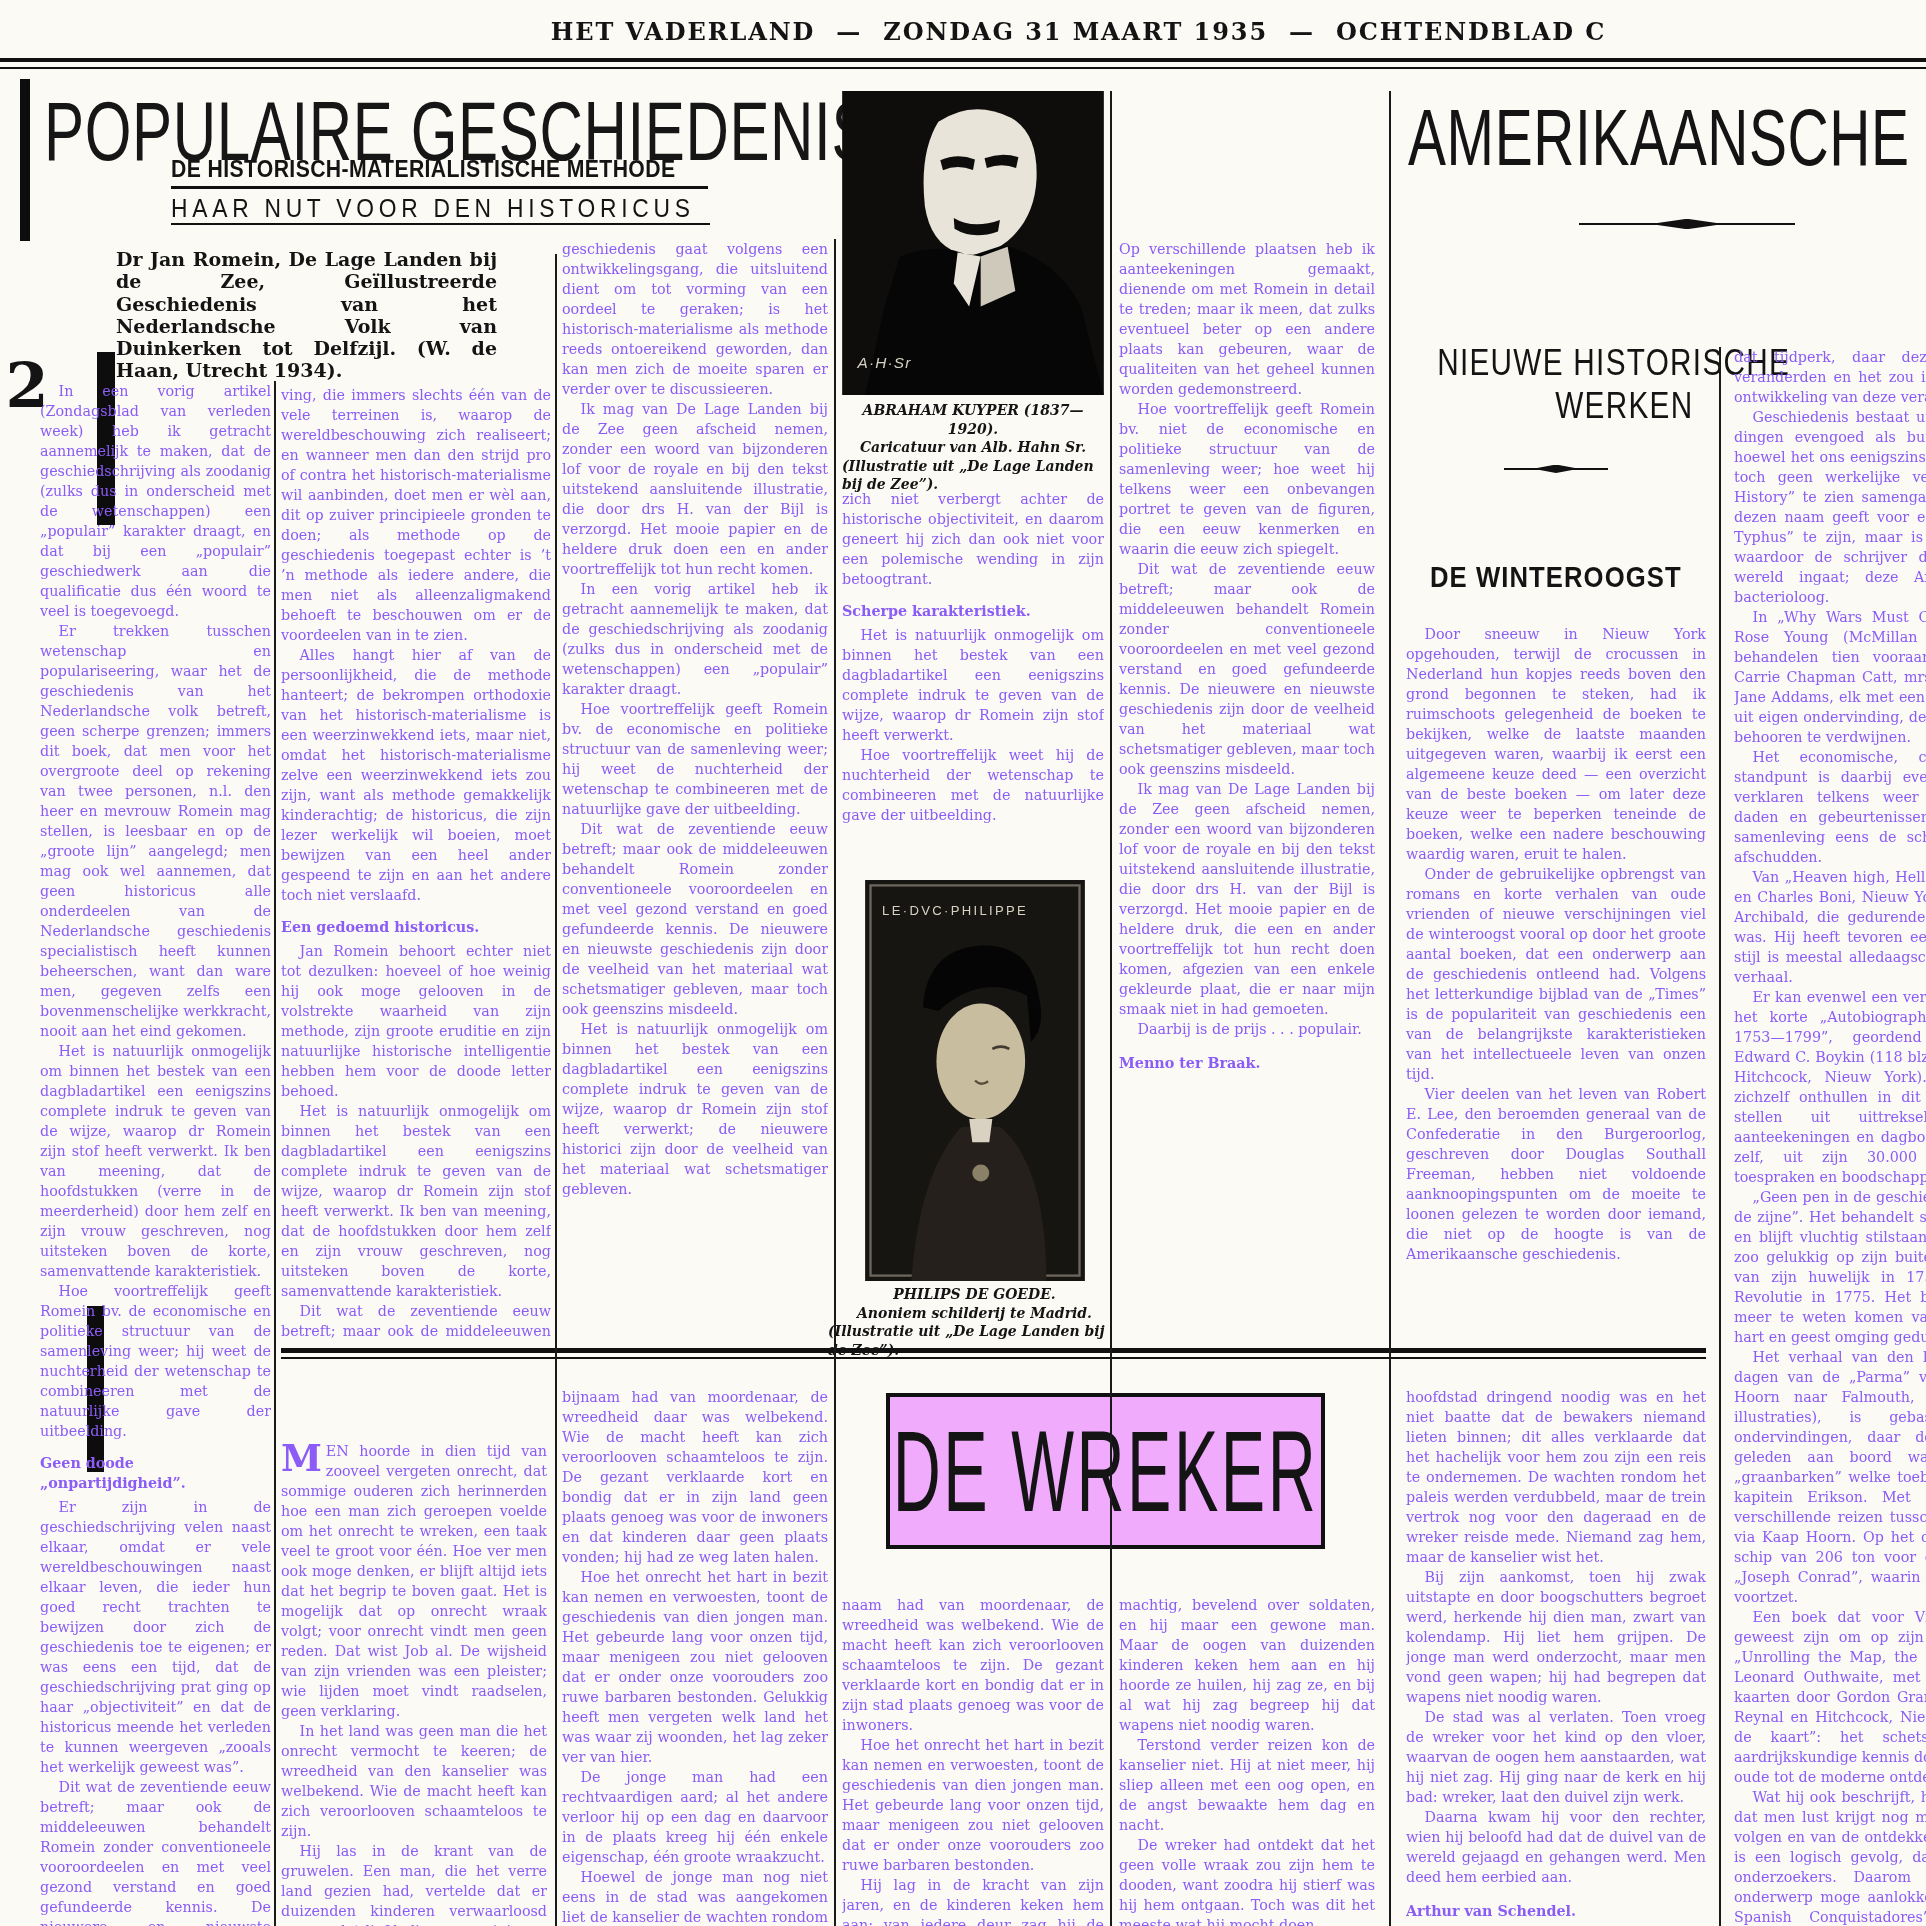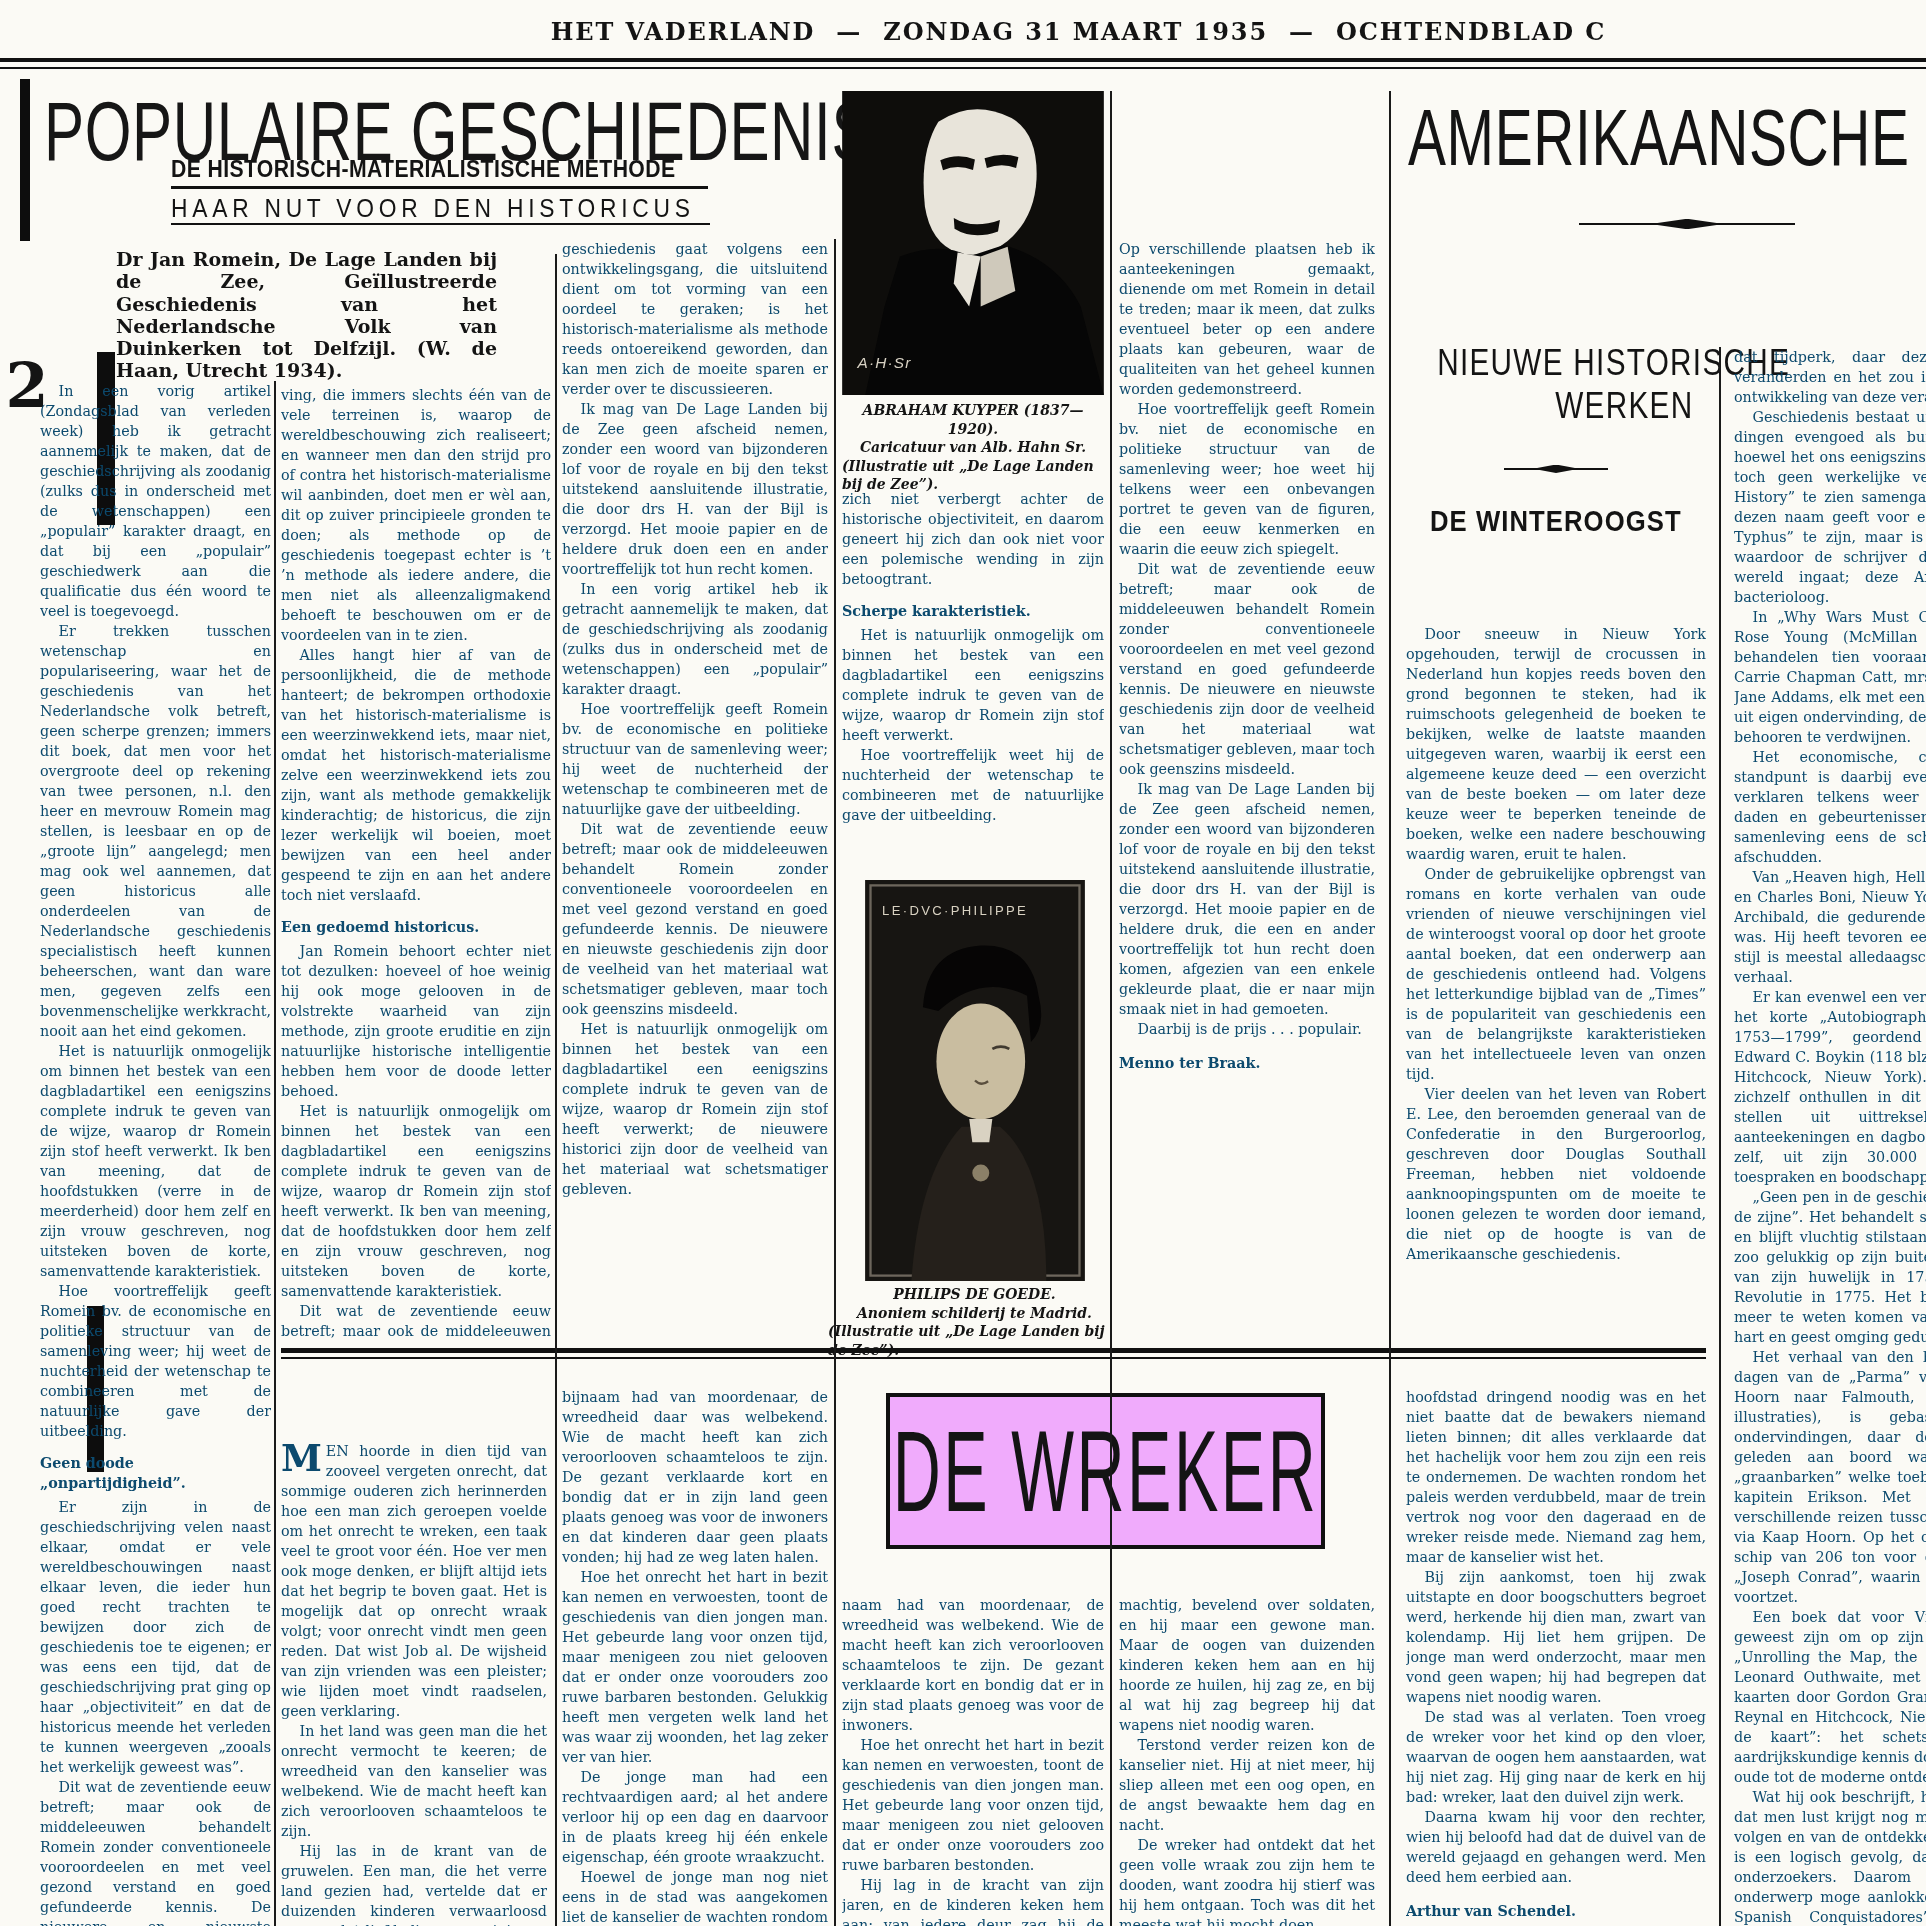--- a/index.html
+++ b/index.html
@@ -21,21 +21,21 @@
   .nieuwe .h-compress{transform:scale(0.85,1.05);transform-origin:center top;}
   .winter{position:absolute;text-align:center;font-family:"Liberation Sans",sans-serif;font-weight:700;font-size:28.5px;letter-spacing:1.2px;}
   .winter .h-compress{transform:scale(0.9,1.05);transform-origin:center top;}
   .wreker-box{position:absolute;border:4.6px solid #101010;display:flex;align-items:center;justify-content:center;background:#f0abfc;}
   .wreker-h{font-family:"Liberation Sans",sans-serif;font-size:104px;font-weight:400;letter-spacing:3.9px;
     display:inline-block;transform:scale(0.64,1.1);transform-origin:center center;white-space:nowrap;}
   
   .byline{position:absolute;font-family:"DejaVu Serif",serif;font-weight:bold;font-size:19px;line-height:22.3px;text-align:justify;}
   
   .col{position:absolute;font-family:"DejaVu Serif",serif;font-size:14.3px;line-height:20px;
-    text-align:justify;overflow:hidden;color:#0c4a6e;}
+    text-align:justify;overflow:hidden;color:#8b5cf6;}
   .col p{margin:0;text-indent:18.5px;}
   .col p.cont{text-indent:0;}
   .col p.lede{text-indent:0;}
   .col p.lede::first-letter{font-size:37px;line-height:30px;float:left;padding:1.5px 3.9px 0 0;font-weight:bold;}
   .col p.subhead{text-indent:0;font-weight:bold;margin:11.6px 0 4.6px 0;text-align:left;}
   .col p.sig{text-indent:0;text-align:left;font-weight:bold;margin-top:14px;}
   .col p.fineprint{text-indent:0;text-align:right;font-style:italic;font-size:12.7px;margin-top:7px;}
   
   .caption{position:absolute;font-family:"DejaVu Serif",serif;font-style:italic;font-weight:bold;
     font-size:14px;line-height:18.5px;}
@@ -167,21 +167,21 @@
   <div class="orn" style="left:1579px;top:223px;width:216px;">
       <span class="dia"></span>
     </div>
   <div class="nieuwe" style="left:1406px;top:339px;width:300px;">
     <span class="h-compress">NIEUWE HISTORISCHE</span><br>
     <span class="h-compress">WERKEN</span>
   </div>
   <div class="orn" style="left:1504px;top:468px;width:104px;">
       <span class="dia" style="width:46px;height:8.5px;top:-3.5px;"></span>
     </div>
-  <div class="winter" style="left:1406px;top:504px;width:300px;">
+  <div class="winter" style="left:1406px;top:560px;width:300px;">
     <span class="h-compress">DE WINTEROOGST</span>
   </div>
   <div class="col" style="left:1406px;top:624px;width:300px;height:720px;">
       <p class="">Door sneeuw in Nieuw York opgehouden, terwijl de crocussen in Nederland hun kopjes reeds boven den grond begonnen te steken, had ik ruimschoots gelegenheid de boeken te bekijken, welke de laatste maanden uitgegeven waren, waarbij ik eerst een algemeene keuze deed — een overzicht van de beste boeken — om later deze keuze weer te beperken teneinde de boeken, welke een nadere beschouwing waardig waren, eruit te halen.</p>
       <p class="">Onder de gebruikelijke opbrengst van romans en korte verhalen van oude vrienden of nieuwe verschijningen viel de winteroogst vooral op door het groote aantal boeken, dat een onderwerp aan de geschiedenis ontleend had. Volgens het letterkundige bijblad van de „Times” is de populariteit van geschiedenis een van de belangrijkste karakteristieken van het intellectueele leven van onzen tijd.</p>
       <p class="">Vier deelen van het leven van Robert E. Lee, den beroemden generaal van de Confederatie in den Burgeroorlog, geschreven door Douglas Southall Freeman, hebben niet voldoende aanknoopingspunten om de moeite te loonen gelezen te worden door iemand, die niet op de hoogte is van de Amerikaansche geschiedenis.</p>
     </div>
   <div class="col" style="left:1734px;top:347px;width:393px;height:2136px;">
       <p class="cont">dat tijdperk, daar deze jaren hem belangrijk veranderden en het zou interessant geweest zijn de ontwikkeling van deze veranderingen te volgen.</p>
       <p class="">Geschiedenis bestaat uit een menigte wonderlijke dingen evengoed als buitengewone menschen, en hoewel het ons eenigszins een schok toebrengt is het toch geen werkelijke verrassing „Rats, Lice and History” te zien samengaan! Het boeiend boek met dezen naam geeft voor een „levensbeschrijving van Typhus” te zijn, maar is in werkelijkheid de poort waardoor de schrijver dr Hans Zinsser de wijde wereld ingaat; deze Amerikaan is van beroep bacterioloog.</p>

